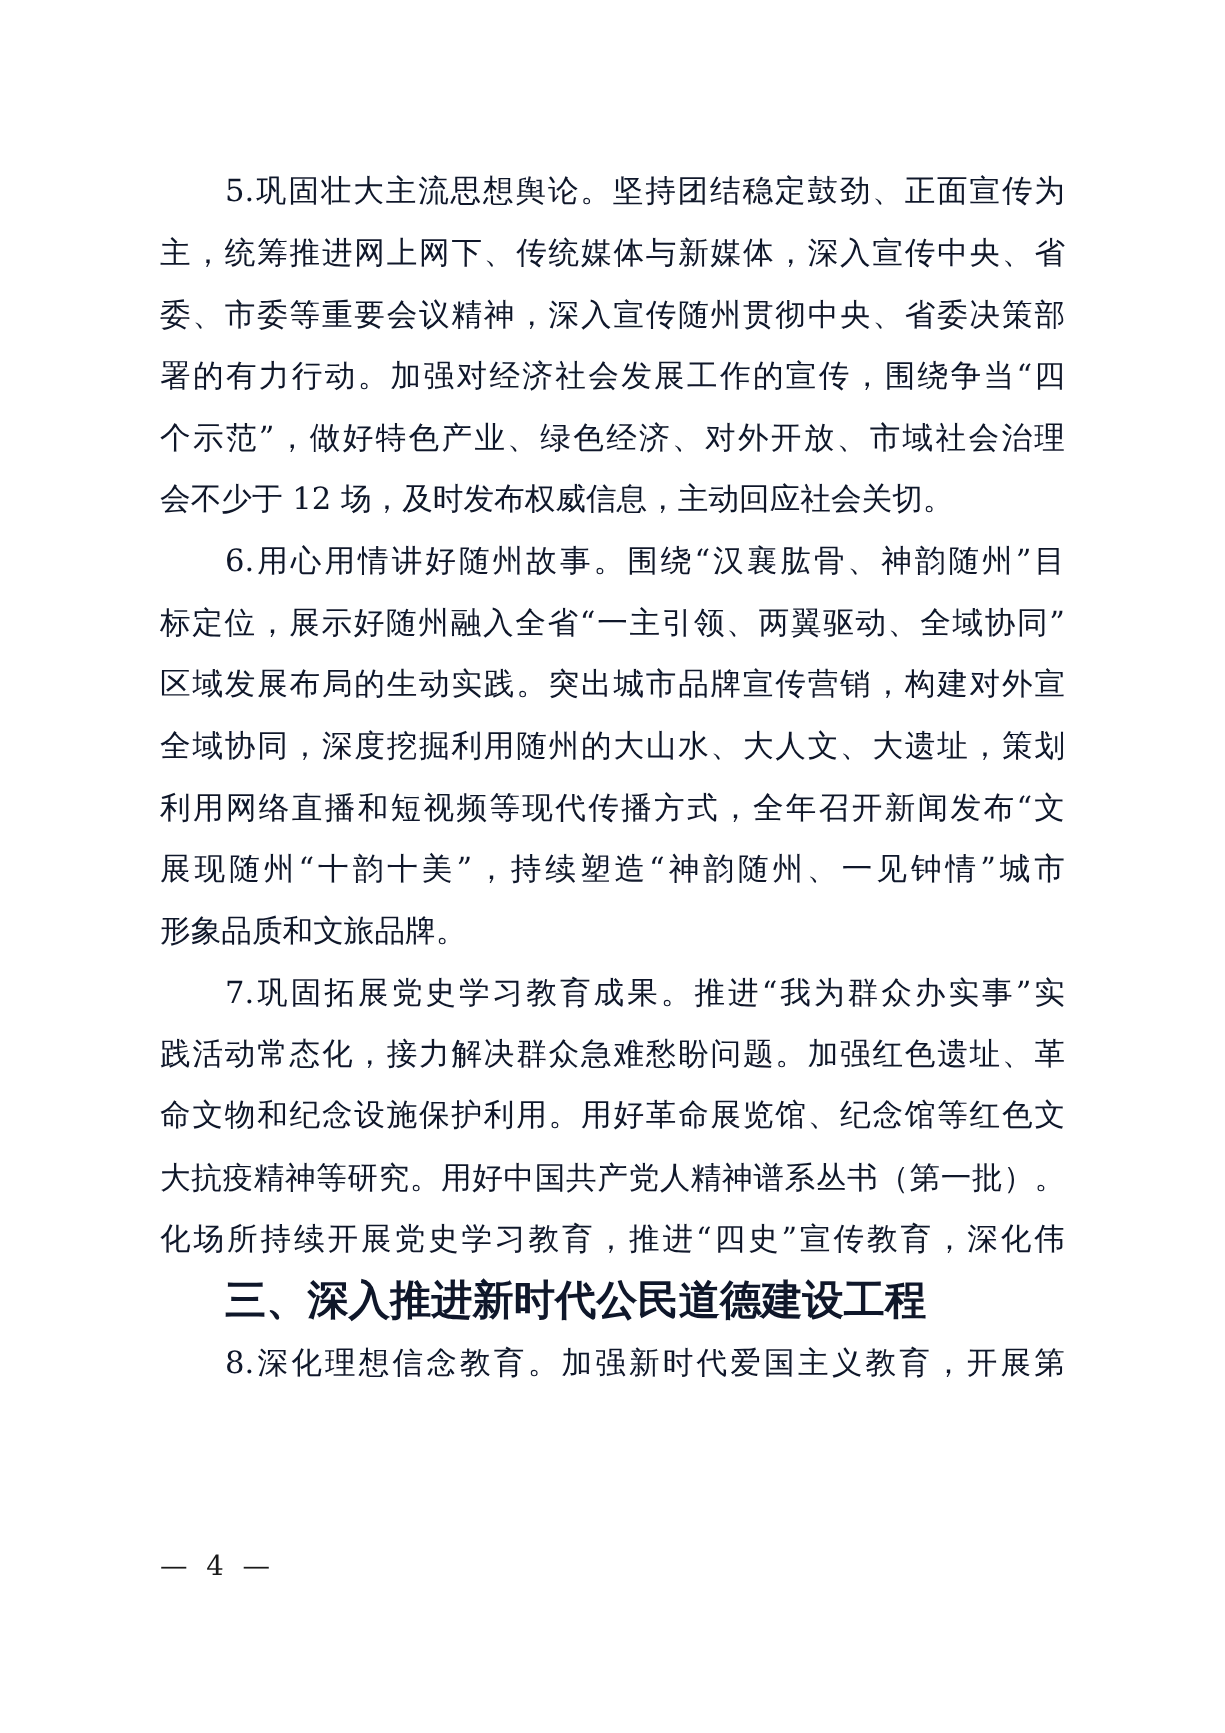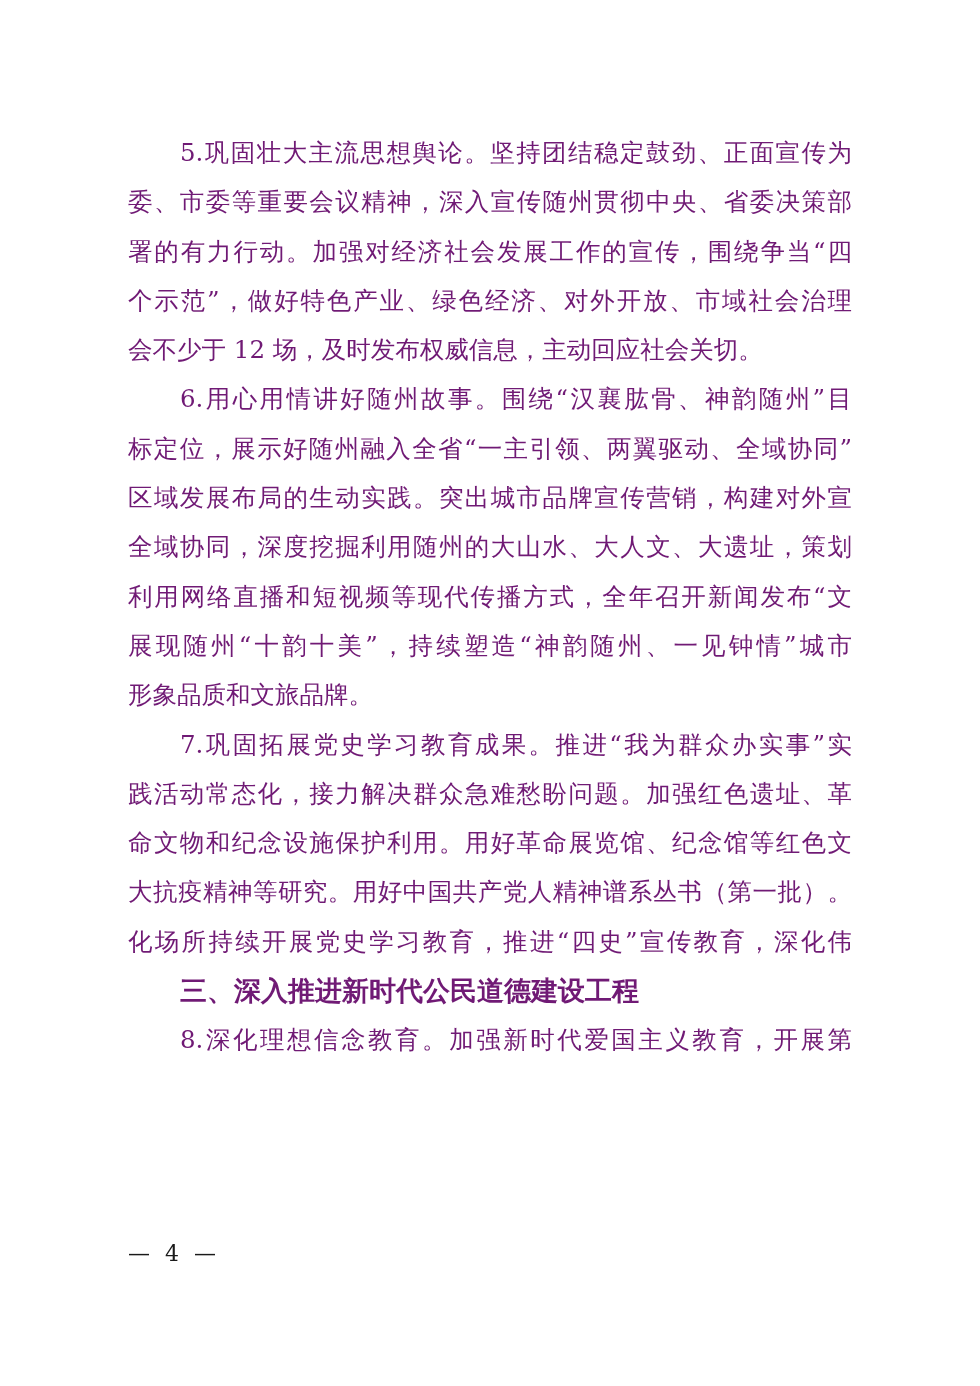--- a/index.html
+++ b/index.html
@@ -2,44 +2,45 @@
 <html><head>
 <meta charset="utf-8">
 <style>
   html, body { margin: 0; padding: 0; background: #ffffff; }
   body { width: 980px; height: 1386px; position: relative; overflow: hidden; }
   .page { position: absolute; left: 0; top: 0; width: 980px; height: 1386px; background: #fff; }
   .text-block { position: absolute; left: 128px; top: 128px; width: 724px; }
   .line {
     height: 49.3px; line-height: 49.3px;
     font-family: "DejaVu Serif", "Liberation Serif", serif;
-    font-size: 24.5px; color: #701a75;
+    font-size: 24.5px; color: #0f172a;
     text-align: justify; text-align-last: justify;
     white-space: nowrap; overflow: visible;
   }
   .line.indent { padding-left: 52px; }
   .line.last { text-align-last: left; }
   .line.heading {
     font-family: "DejaVu Sans", "Liberation Sans", sans-serif;
-    font-weight: bold; font-size: 27px; text-align-last: left; padding-left: 52px;
+    font-weight: bold; font-size: 33px; text-align-last: left; padding-left: 52px;
   }
   .page-number {
     position: absolute; left: 128px; top: 1241px;
     font-family: "DejaVu Serif", "Liberation Serif", serif;
     font-size: 22px; color: #1a1a1a; letter-spacing: 4px;
   }
 </style>
 </head>
 <body>
 
 <div class="page">
   <div class="text-block">
 
     <div>
       <div class="line indent">5.巩固壮大主流思想舆论。坚持团结稳定鼓劲、正面宣传为</div>
+      <div class="line">主，统筹推进网上网下、传统媒体与新媒体，深入宣传中央、省</div>
       <div class="line">委、市委等重要会议精神，深入宣传随州贯彻中央、省委决策部</div>
       <div class="line">署的有力行动。加强对经济社会发展工作的宣传，围绕争当“四</div>
       <div class="line">个示范”，做好特色产业、绿色经济、对外开放、市域社会治理</div>
       <div class="line last">会不少于 12 场，及时发布权威信息，主动回应社会关切。</div>
     </div>
 
     <div>
       <div class="line indent">6.用心用情讲好随州故事。围绕“汉襄肱骨、神韵随州”目</div>
       <div class="line">标定位，展示好随州融入全省“一主引领、两翼驱动、全域协同”</div>
       <div class="line">区域发展布局的生动实践。突出城市品牌宣传营销，构建对外宣</div>

